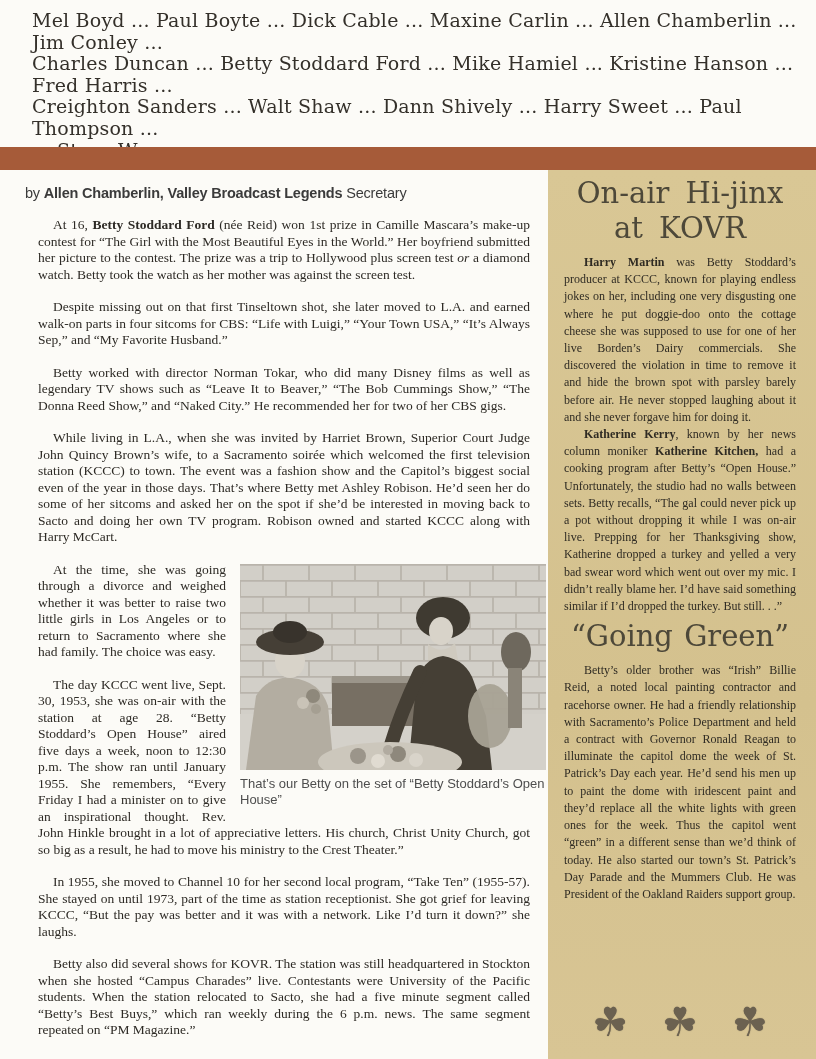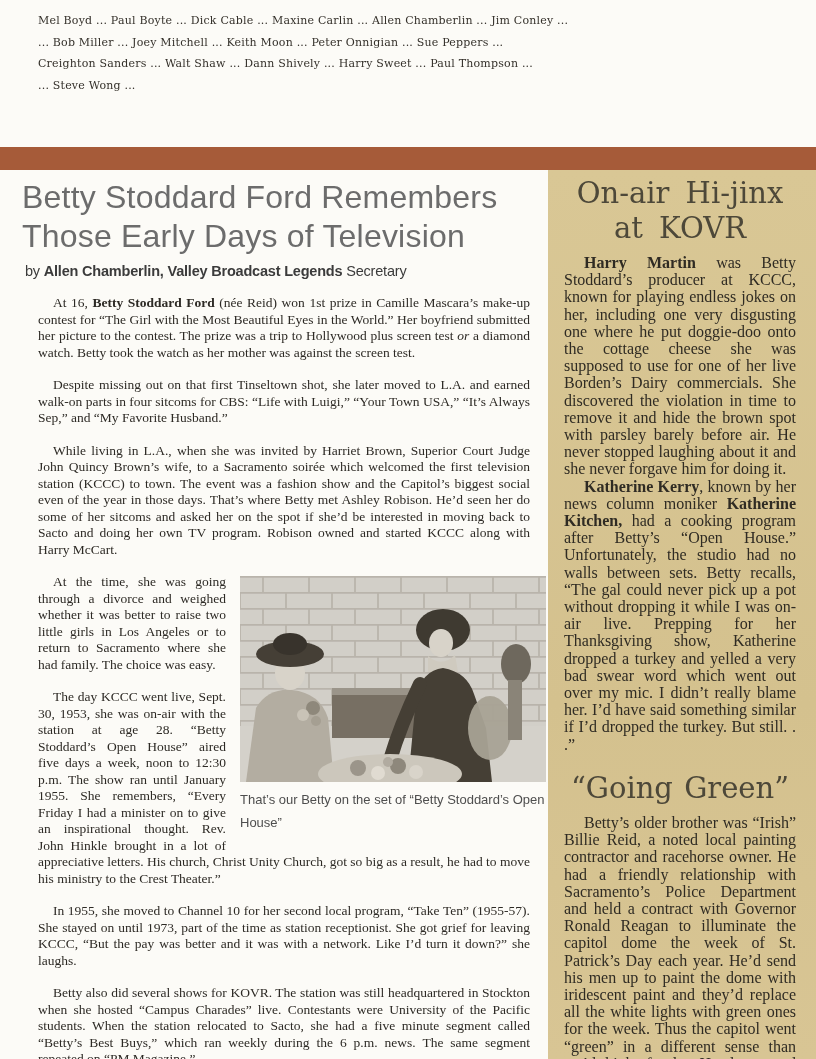--- a/index.html
+++ b/index.html
@@ -3,22 +3,22 @@
 <meta charset="utf-8">
 <style>
   html,body{margin:0;padding:0;background:#e8e6e1;}
   .page{
     position:relative;width:816px;height:1059px;margin:0 auto;
     background:#fcfbf7;overflow:hidden;
     font-family:"Liberation Serif",serif;
   }
   
   .roster{
-    position:absolute;left:38px;top:10px;width:766px;
-    font-family:"DejaVu Serif",serif;font-size:11px;line-height:21.6px;
+    position:absolute;left:32px;top:10px;width:766px;
+    font-family:"DejaVu Serif",serif;font-size:19px;line-height:21.6px;
     color:#34302a;letter-spacing:.2px;
   }
   
   .bar{position:absolute;left:0;top:147px;width:816px;height:23px;background:#a65b39;}
   
   .main{position:absolute;left:22px;top:178px;width:524px;}
   .title{
     font-family:"Liberation Sans",sans-serif;font-weight:400;
     font-size:32px;line-height:39px;color:#6c6c6c;letter-spacing:.2px;
   }
@@ -29,75 +29,72 @@
   .byline .b{font-weight:bold;margin-top:31px;}
   .article-body{
     font-size:13.5px;line-height:16.5px;color:#2d2a25;text-align:justify;
   }
   .article-body p{margin:16px;text-indent:15px;}
   .seg-b{font-weight:bold;}
   .seg-i{font-style:italic;}
   .photo-float{float:right;width:306px;margin:2px 0 5px 14px;}
   .photo-frame{display:block;width:306px;height:206px;}
   .caption{
-    font-family:"Liberation Sans",sans-serif;font-size:13px;line-height:23px;
+    font-family:"Liberation Sans",sans-serif;font-size:13px;line-height:16px;
     color:#4e4e4e;margin-top:6px;text-align:left;
   }
   
   .sidebar{
     position:absolute;left:548px;top:170px;width:268px;height:889px;
     background:linear-gradient(180deg,#d9c795 0%,#d4c18e 60%,#d8c594 100%);
     box-sizing:border-box;padding:2px 20px 0 16px;
     display:flex;flex-direction:column;overflow:hidden;
   }
   .sb-title{
     font-family:"DejaVu Serif",serif;font-size:29px;line-height:35px;
     color:#4d4839;text-align:center;word-spacing:7px;margin:4px 0 8px 0;
   }
-  .sb-title.second{margin-top:18px;word-spacing:2px;}
+  .sb-title.second{margin-top:4px;word-spacing:2px;}
   .sb-body{
-    font-size:16px;line-height:17.2px;color:#2f2b23;text-align:justify;
+    font-size:12px;line-height:17.2px;color:#2f2b23;text-align:justify;
   }
   .sb-body p{margin:0;text-indent:20px;}
   .shamrocks{
     margin-top:auto;display:flex;justify-content:center;gap:34px;
     padding-bottom:14px;
     font-family:"DejaVu Sans",sans-serif;font-size:40px;color:#6b6150;
     text-shadow:0 0 1px #6b6150;
   }
 </style>
 </head>
 <body>
 
 <div class="page">
 
   <div class="roster">
       <div>Mel Boyd ... Paul Boyte ... Dick Cable ... Maxine Carlin ... Allen Chamberlin ... Jim Conley ...</div>
-      <div>... Bob Miller ... Joey Mitchell ... Keith Moon ... Peter Onnigian ... Sue Peppers ...</div>
+      <div>Charles Duncan ... Betty Stoddard Ford ... Mike Hamiel ... Kristine Hanson ...  Fred Harris ...</div>
       <div>Creighton Sanders ... Walt Shaw ... Dann Shively ... Harry Sweet ...  Paul Thompson ...</div>
       <div>... Steve Wong ...</div>
     </div>
 
   <div class="bar"></div>
 
   <div class="main">
-    <div class="title">
-      <div>Betty Stoddard Ford Remembers</div>
-      <div>Those Early Days of Television</div>
-    </div>
     <div class="byline">
       <span>by</span>
       <span class="b">Allen Chamberlin, Valley Broadcast Legends</span>
       <span>Secretary</span>
     </div>
 
     <div class="article-body">
       <div>
           <p><span>At 16, </span><span class="seg-b">Betty Stoddard Ford</span><span> (née Reid) won 1st prize in Camille Mascara’s make-up contest for “The Girl with the Most Beautiful Eyes in the World.” Her boyfriend submitted her picture to the contest. The prize was a trip to Hollywood plus screen test </span><span class="seg-i">or</span><span> a diamond watch. Betty took the watch as her mother was against the screen test.</span></p>
           <p><span>Despite missing out on that first Tinseltown shot, she later moved to L.A. and earned walk-on parts in four sitcoms for CBS: “Life with Luigi,” “Your Town USA,” “It’s Always Sep,” and “My Favorite Husband.”</span></p>
+          <p><span>Betty worked with director Norman Tokar, who did many Disney films as well as legendary TV shows such as “Leave It to Beaver,” “The Bob Cummings Show,” “The Donna Reed Show,” and “Naked City.” He recommended her for two of her CBS gigs.</span></p>
           <p><span>While living in L.A., when she was invited by Harriet Brown, Superior Court Judge John Quincy Brown’s wife, to a Sacramento soirée which welcomed the first television station (KCCC) to town. The event was a fashion show and the Capitol’s biggest social even of the year in those days. That’s where Betty met Ashley Robison. He’d seen her do some of her sitcoms and asked her on the spot if she’d be interested in moving back to Sacto and doing her own TV program. Robison owned and started KCCC along with Harry McCart.</span></p>
         </div>
 
       <div>
         <div class="photo-float">
           <svg class="photo-frame" viewBox="0 0 306 206" aria-hidden="true">
             <rect x="0" y="0" width="306" height="206" fill="#d4d1ca"></rect>
             <defs>
               <pattern id="brick" width="46" height="32" patternUnits="userSpaceOnUse">
                 <rect width="46" height="32" fill="#d2cfc8"></rect>

